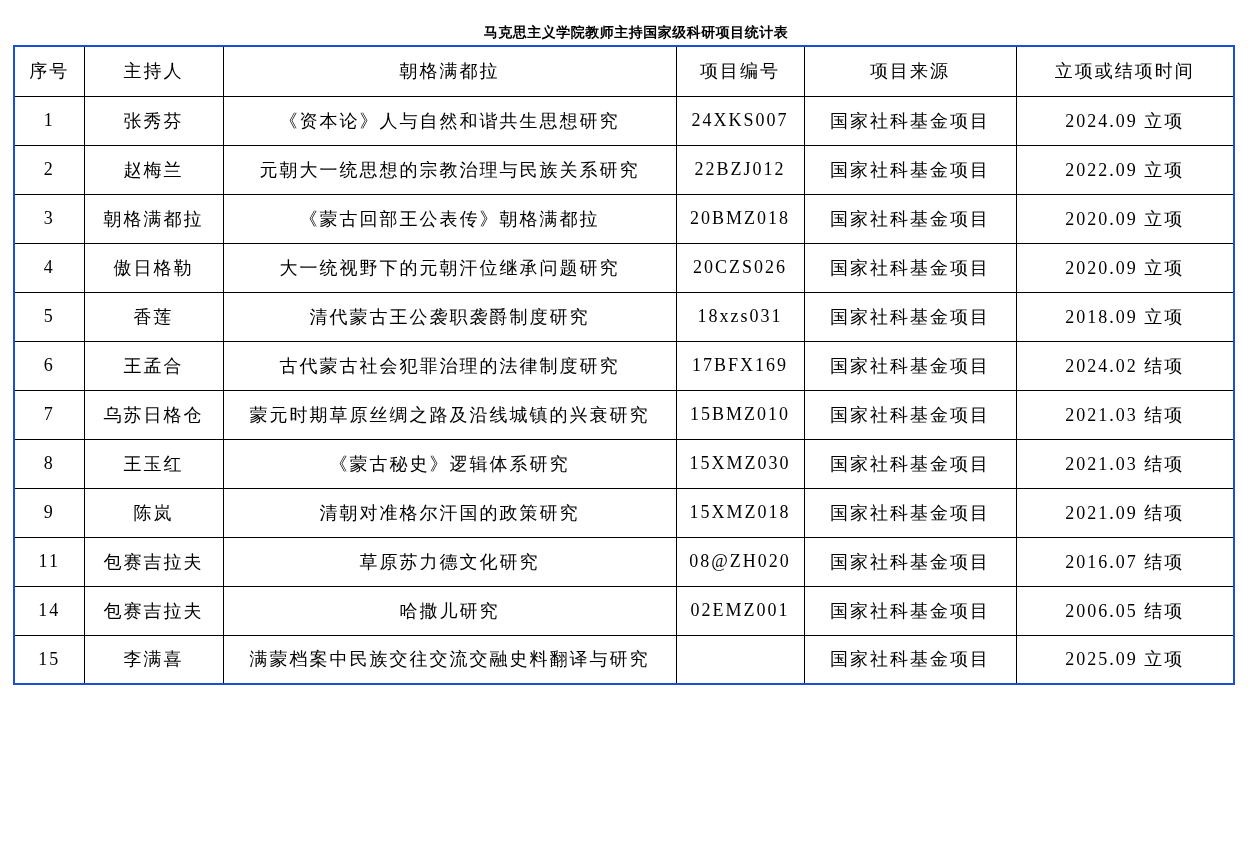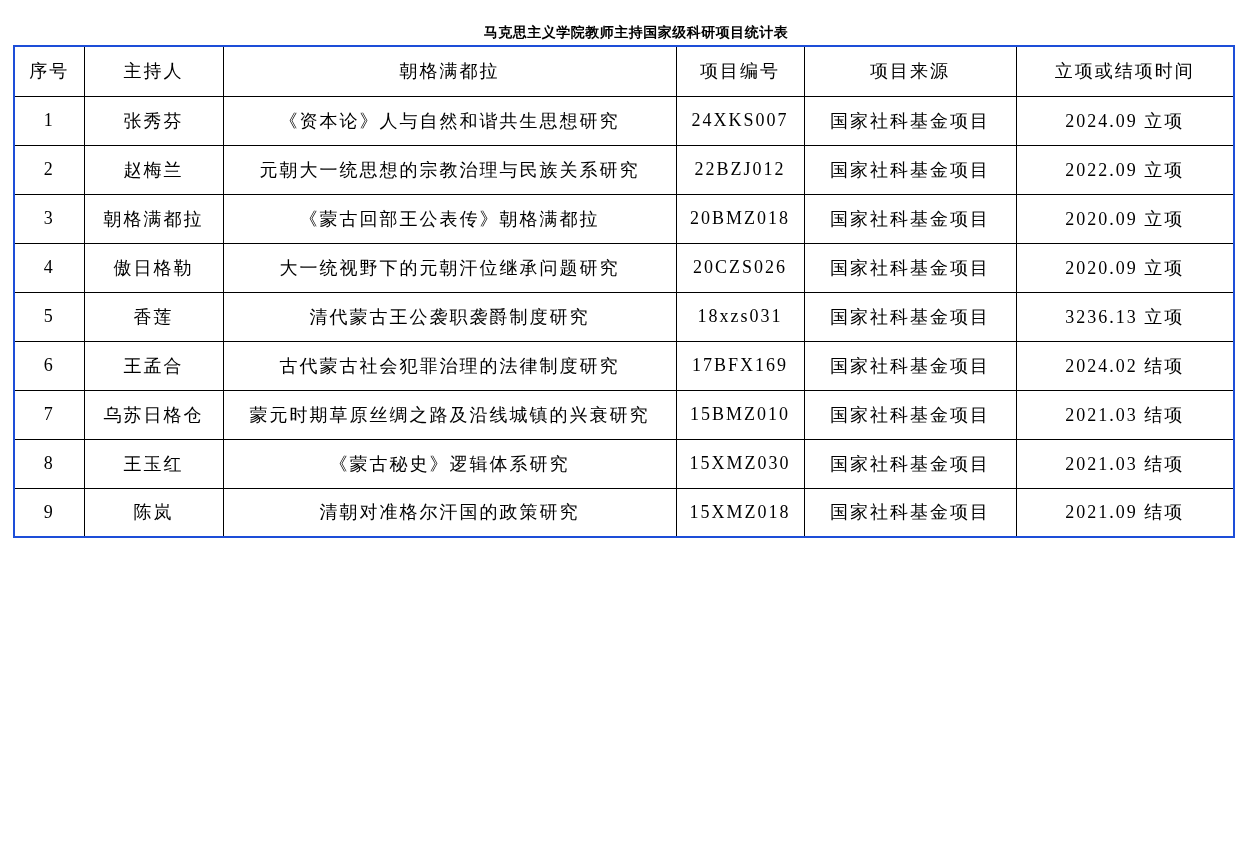--- a/index.html
+++ b/index.html
@@ -112,21 +112,21 @@
           <td>20CZS026</td>
           <td>国家社科基金项目</td>
           <td>2020.09 立项</td>
         </tr>
         <tr>
           <td>5</td>
           <td>香莲</td>
           <td>清代蒙古王公袭职袭爵制度研究</td>
           <td>18xzs031</td>
           <td>国家社科基金项目</td>
-          <td>3236.13 立项</td>
+          <td>2018.09 立项</td>
         </tr>
         <tr>
           <td>6</td>
           <td>王孟合</td>
           <td>古代蒙古社会犯罪治理的法律制度研究</td>
           <td>17BFX169</td>
           <td>国家社科基金项目</td>
           <td>2024.02 结项</td>
         </tr>
         <tr>
@@ -146,16 +146,40 @@
           <td>2021.03 结项</td>
         </tr>
         <tr>
           <td>9</td>
           <td>陈岚</td>
           <td>清朝对准格尔汗国的政策研究</td>
           <td>15XMZ018</td>
           <td>国家社科基金项目</td>
           <td>2021.09 结项</td>
         </tr>
+        <tr>
+          <td>11</td>
+          <td>包赛吉拉夫</td>
+          <td>草原苏力德文化研究</td>
+          <td>08@ZH020</td>
+          <td>国家社科基金项目</td>
+          <td>2016.07 结项</td>
+        </tr>
+        <tr>
+          <td>14</td>
+          <td>包赛吉拉夫</td>
+          <td>哈撒儿研究</td>
+          <td>02EMZ001</td>
+          <td>国家社科基金项目</td>
+          <td>2006.05 结项</td>
+        </tr>
+        <tr>
+          <td>15</td>
+          <td>李满喜</td>
+          <td>满蒙档案中民族交往交流交融史料翻译与研究</td>
+          <td></td>
+          <td>国家社科基金项目</td>
+          <td>2025.09 立项</td>
+        </tr>
       </tbody>
   </table>
 
 </div>
 
 </body></html>

